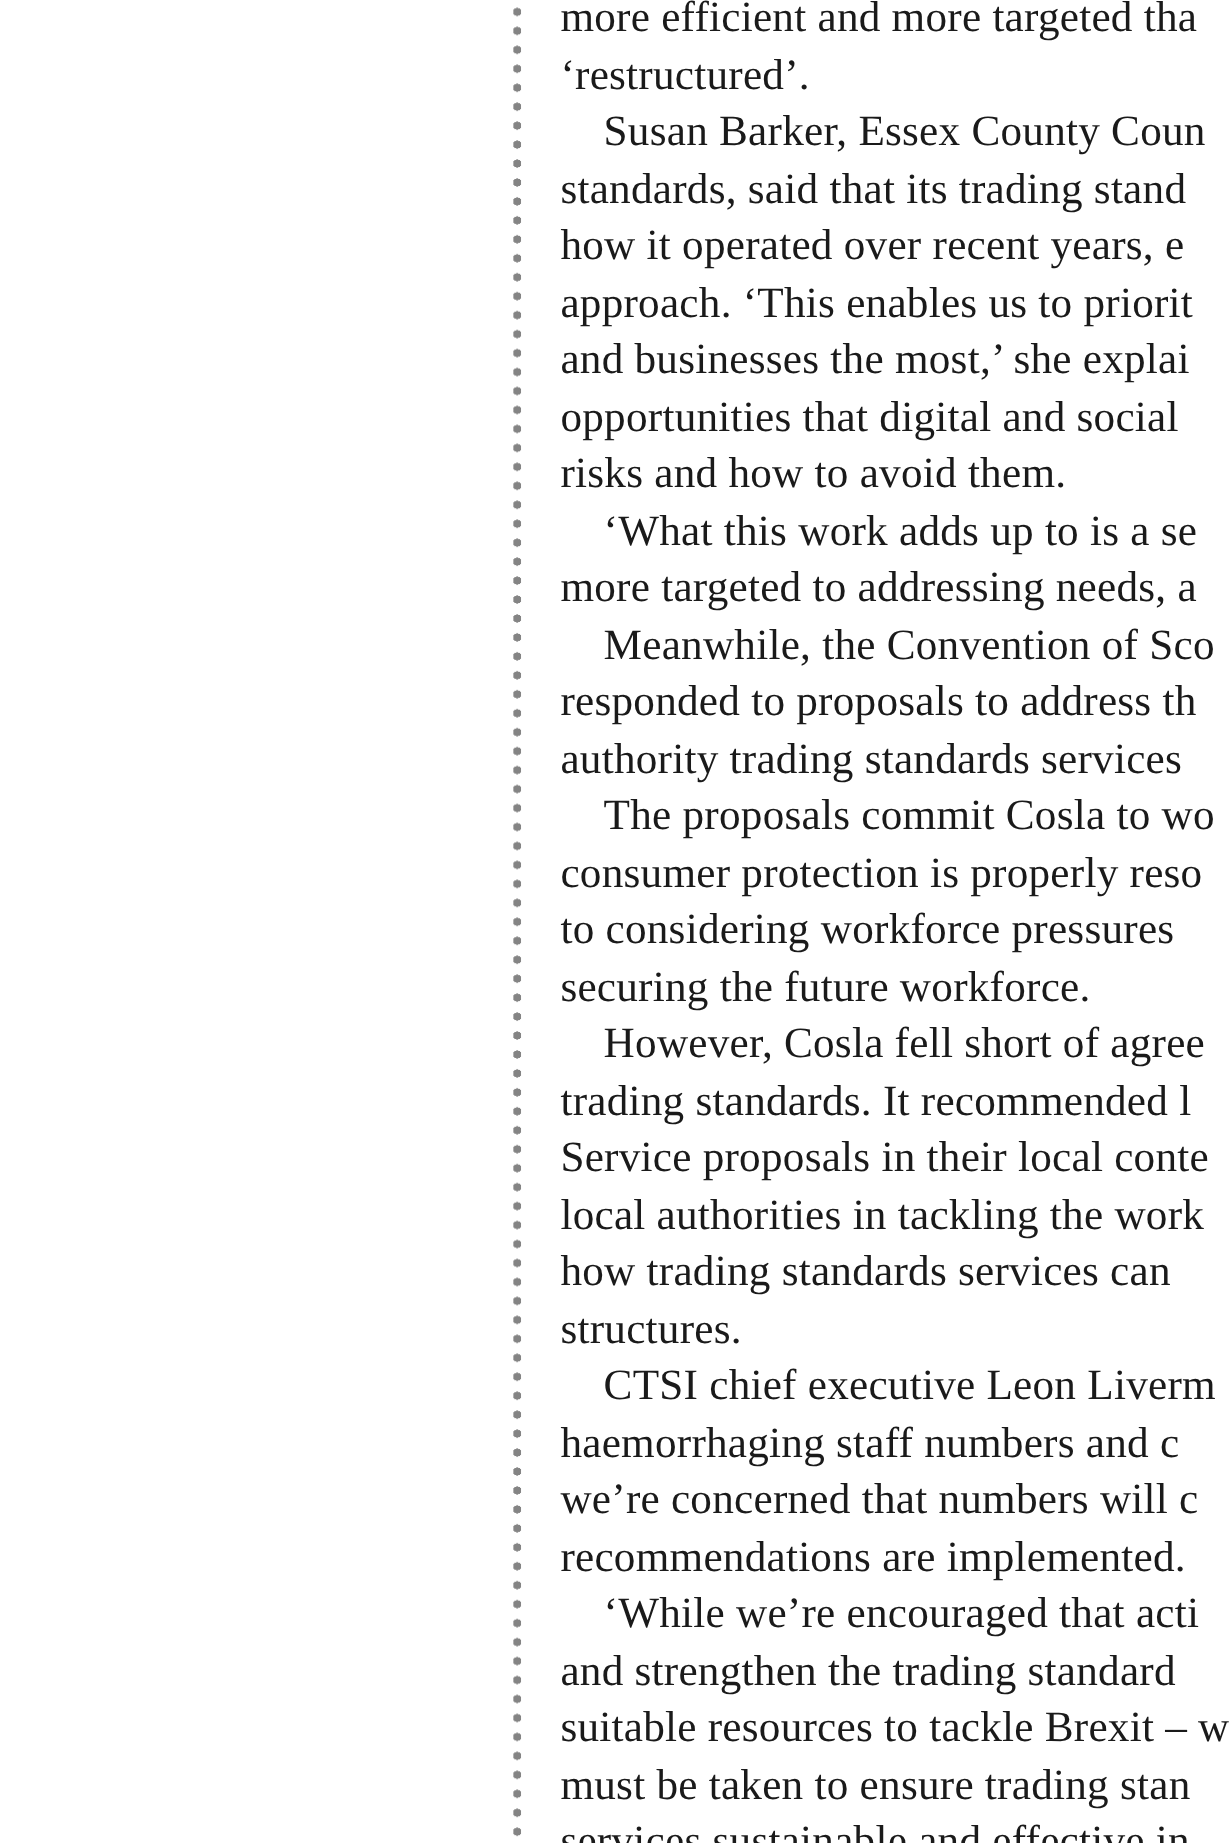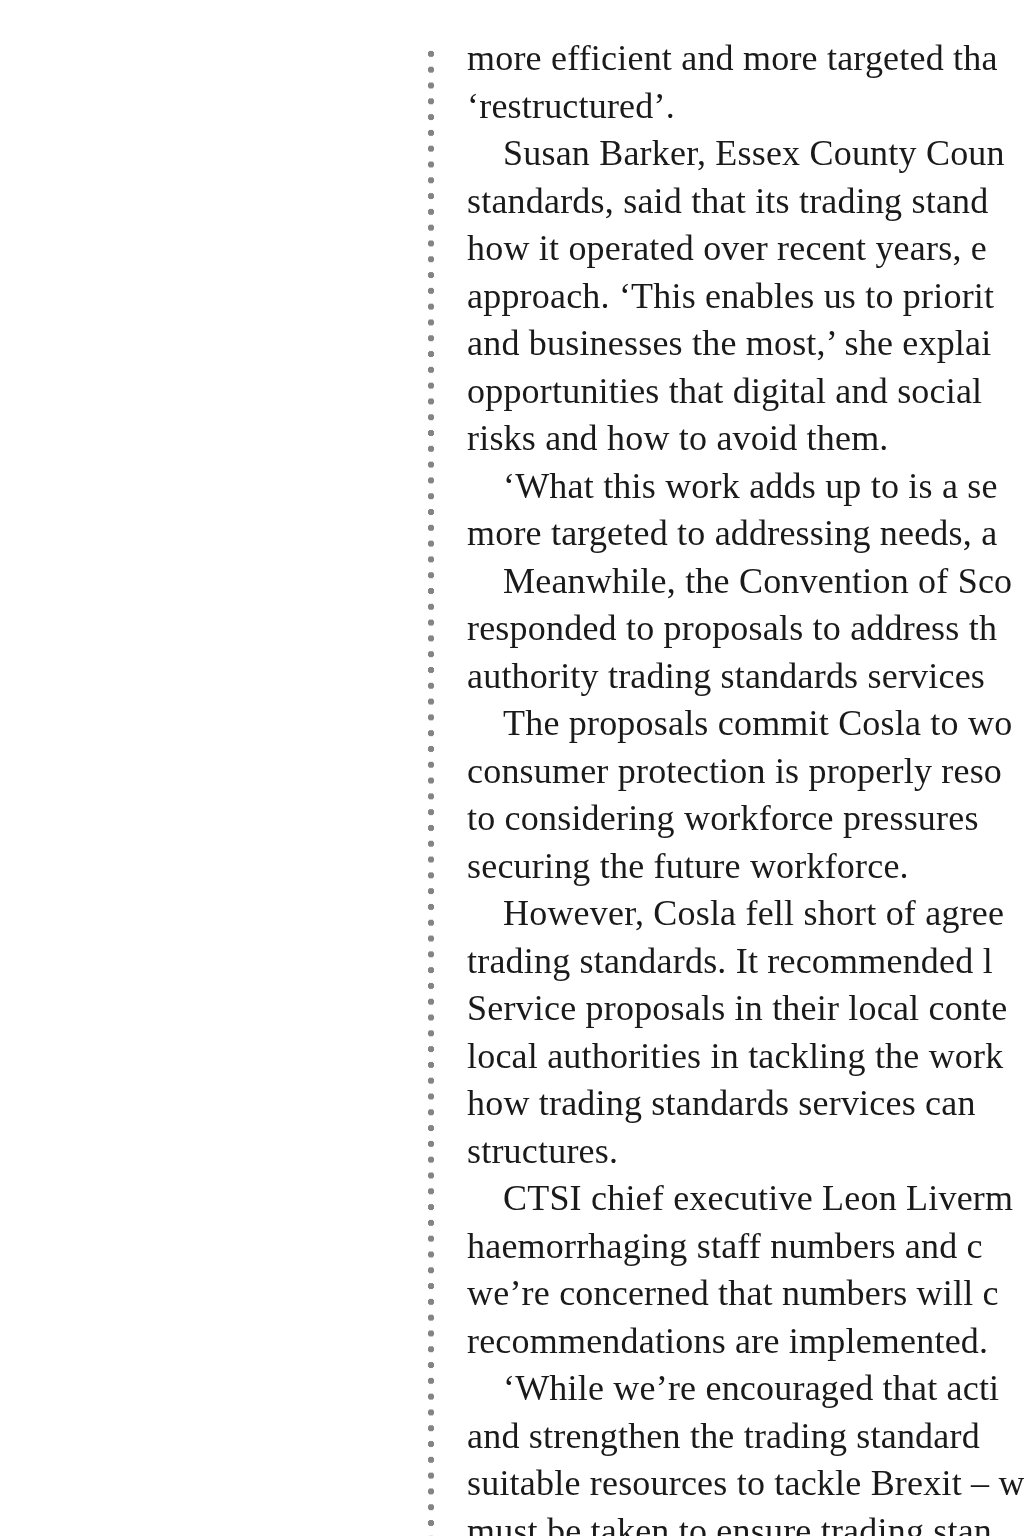--- a/index.html
+++ b/index.html
@@ -16,21 +16,20 @@
     height: 1536px;
     overflow: hidden;
     position: relative;
     background: var(--bg);
     font-family: "Liberation Serif", "DejaVu Serif", serif;
   }
   .page {
     position: absolute;
     inset: 0;
     overflow: hidden;
-    margin-top: 44px;
   }
   .gutter {
     position: absolute;
     left: 0;
     top: 0;
     width: 427px;
     height: 1536px;
     background: var(--bg);
   }
   .dotted-rule {

